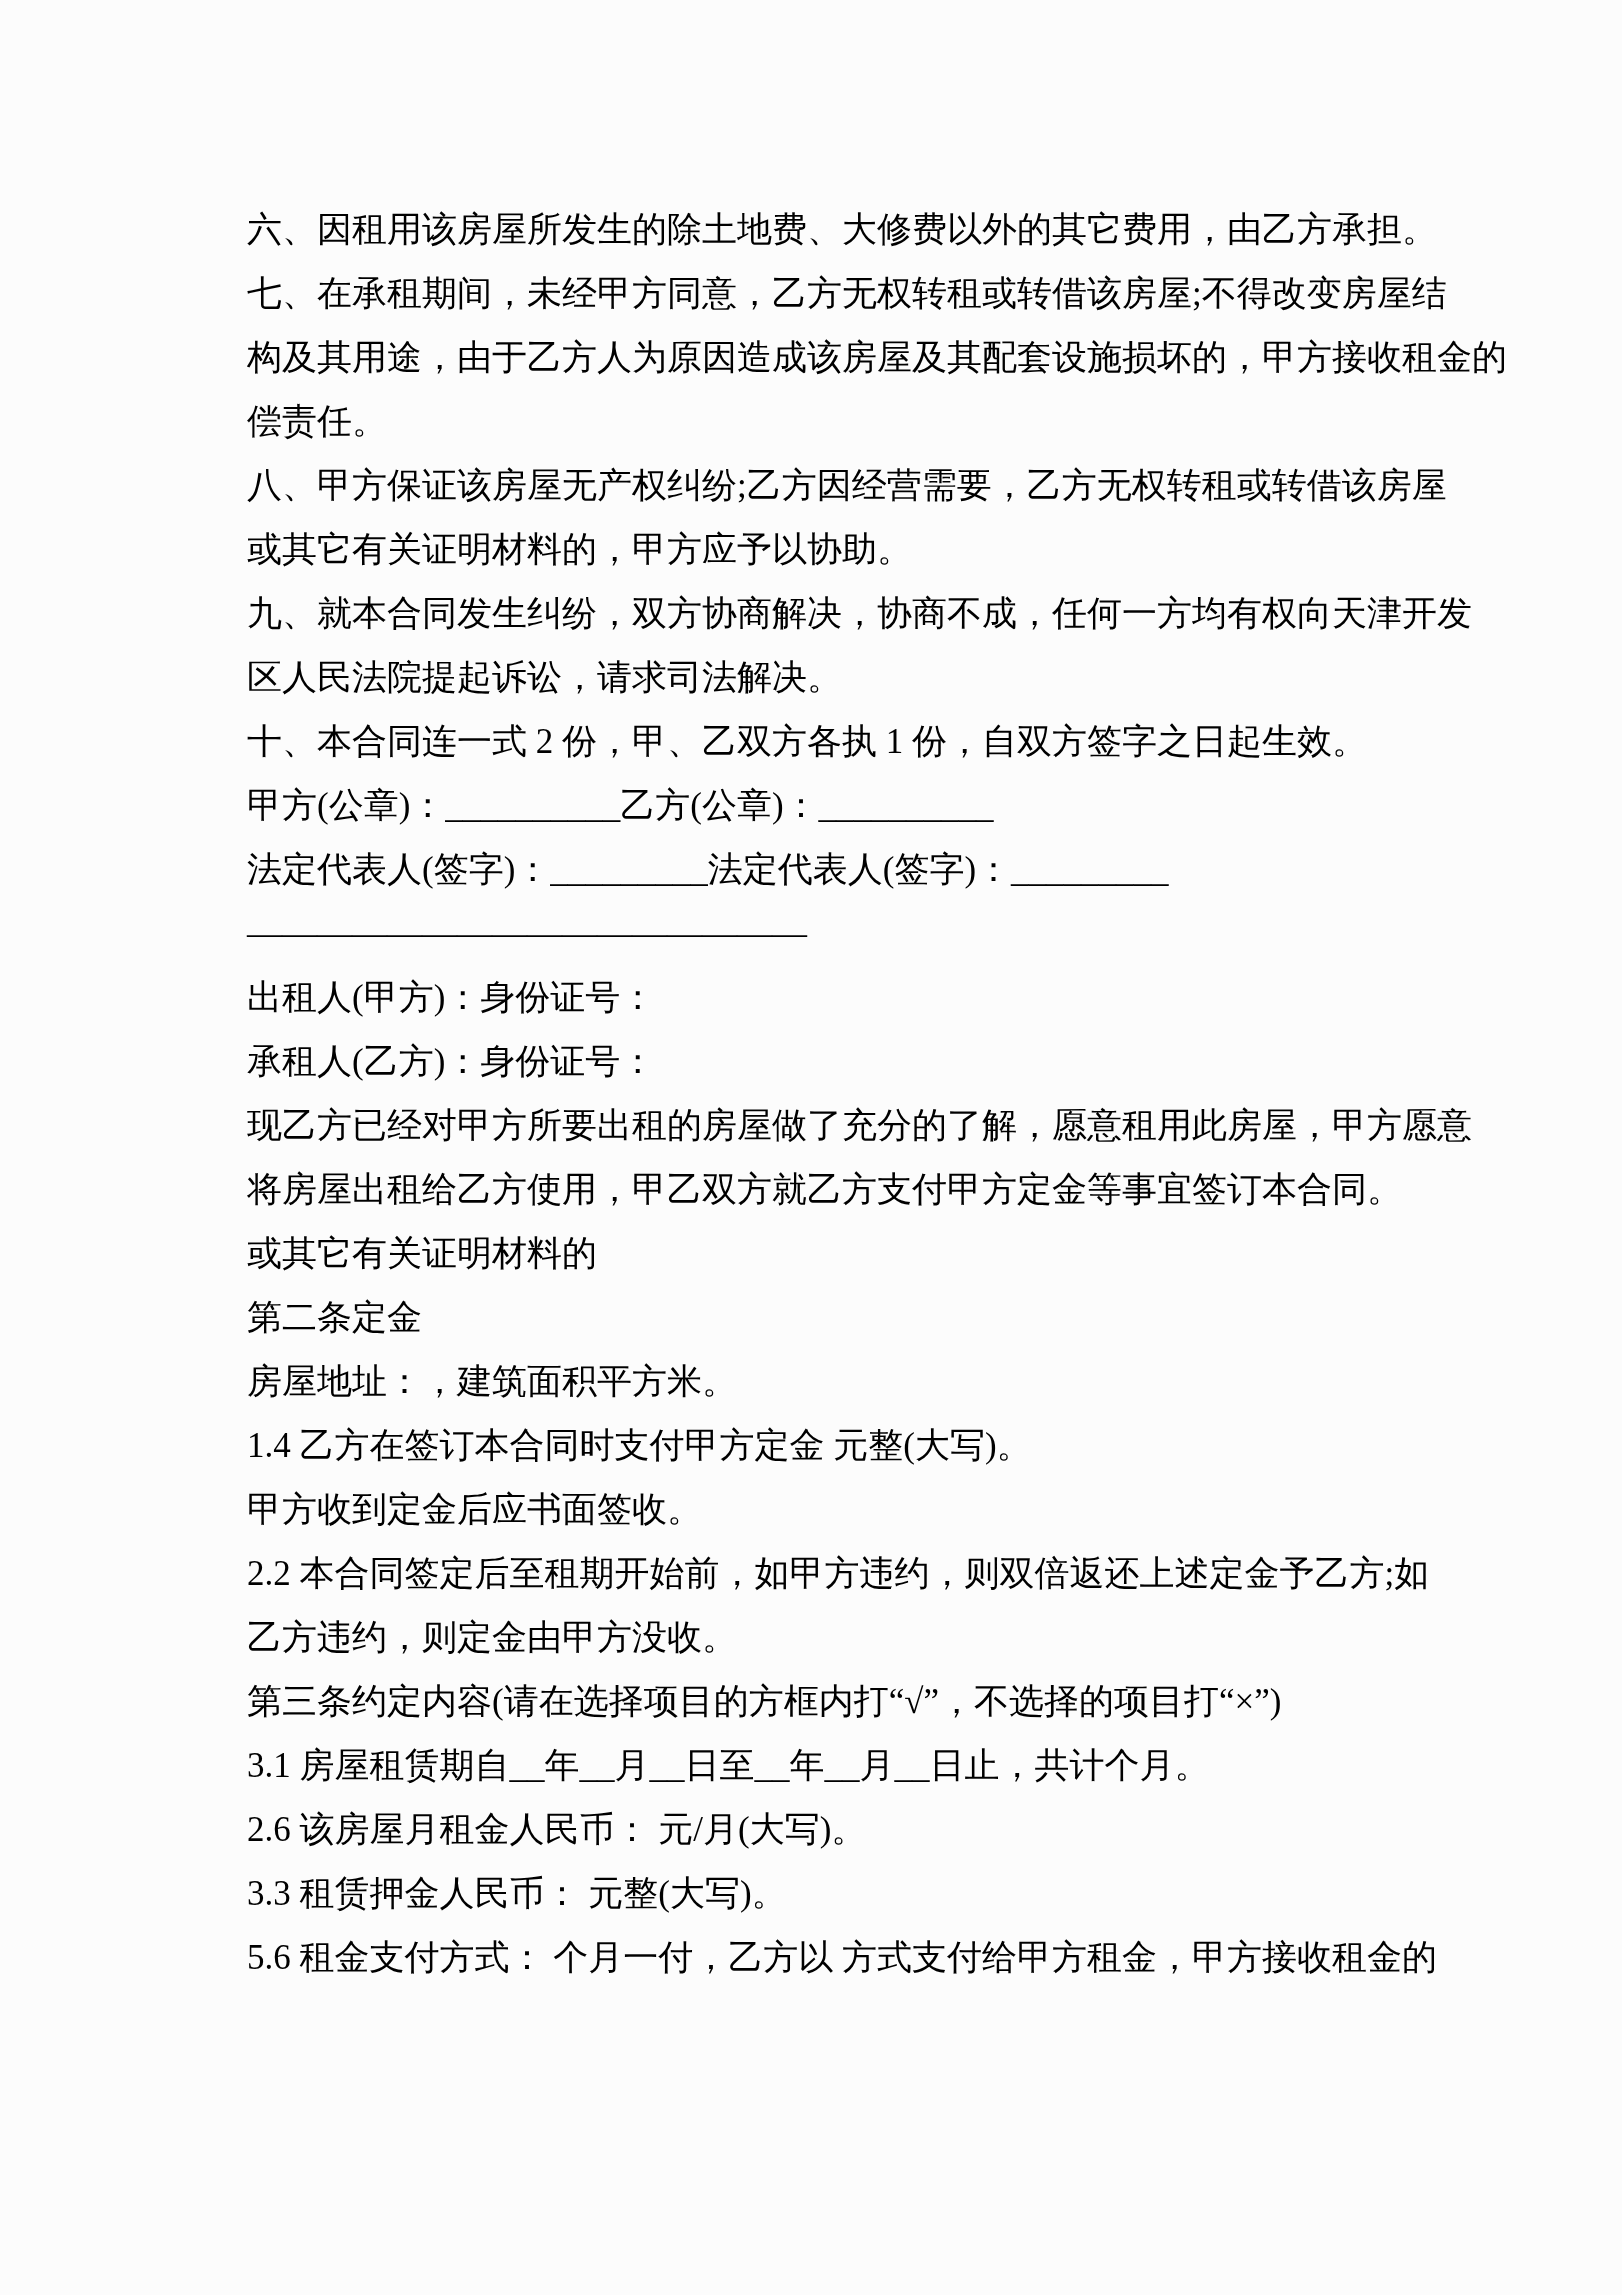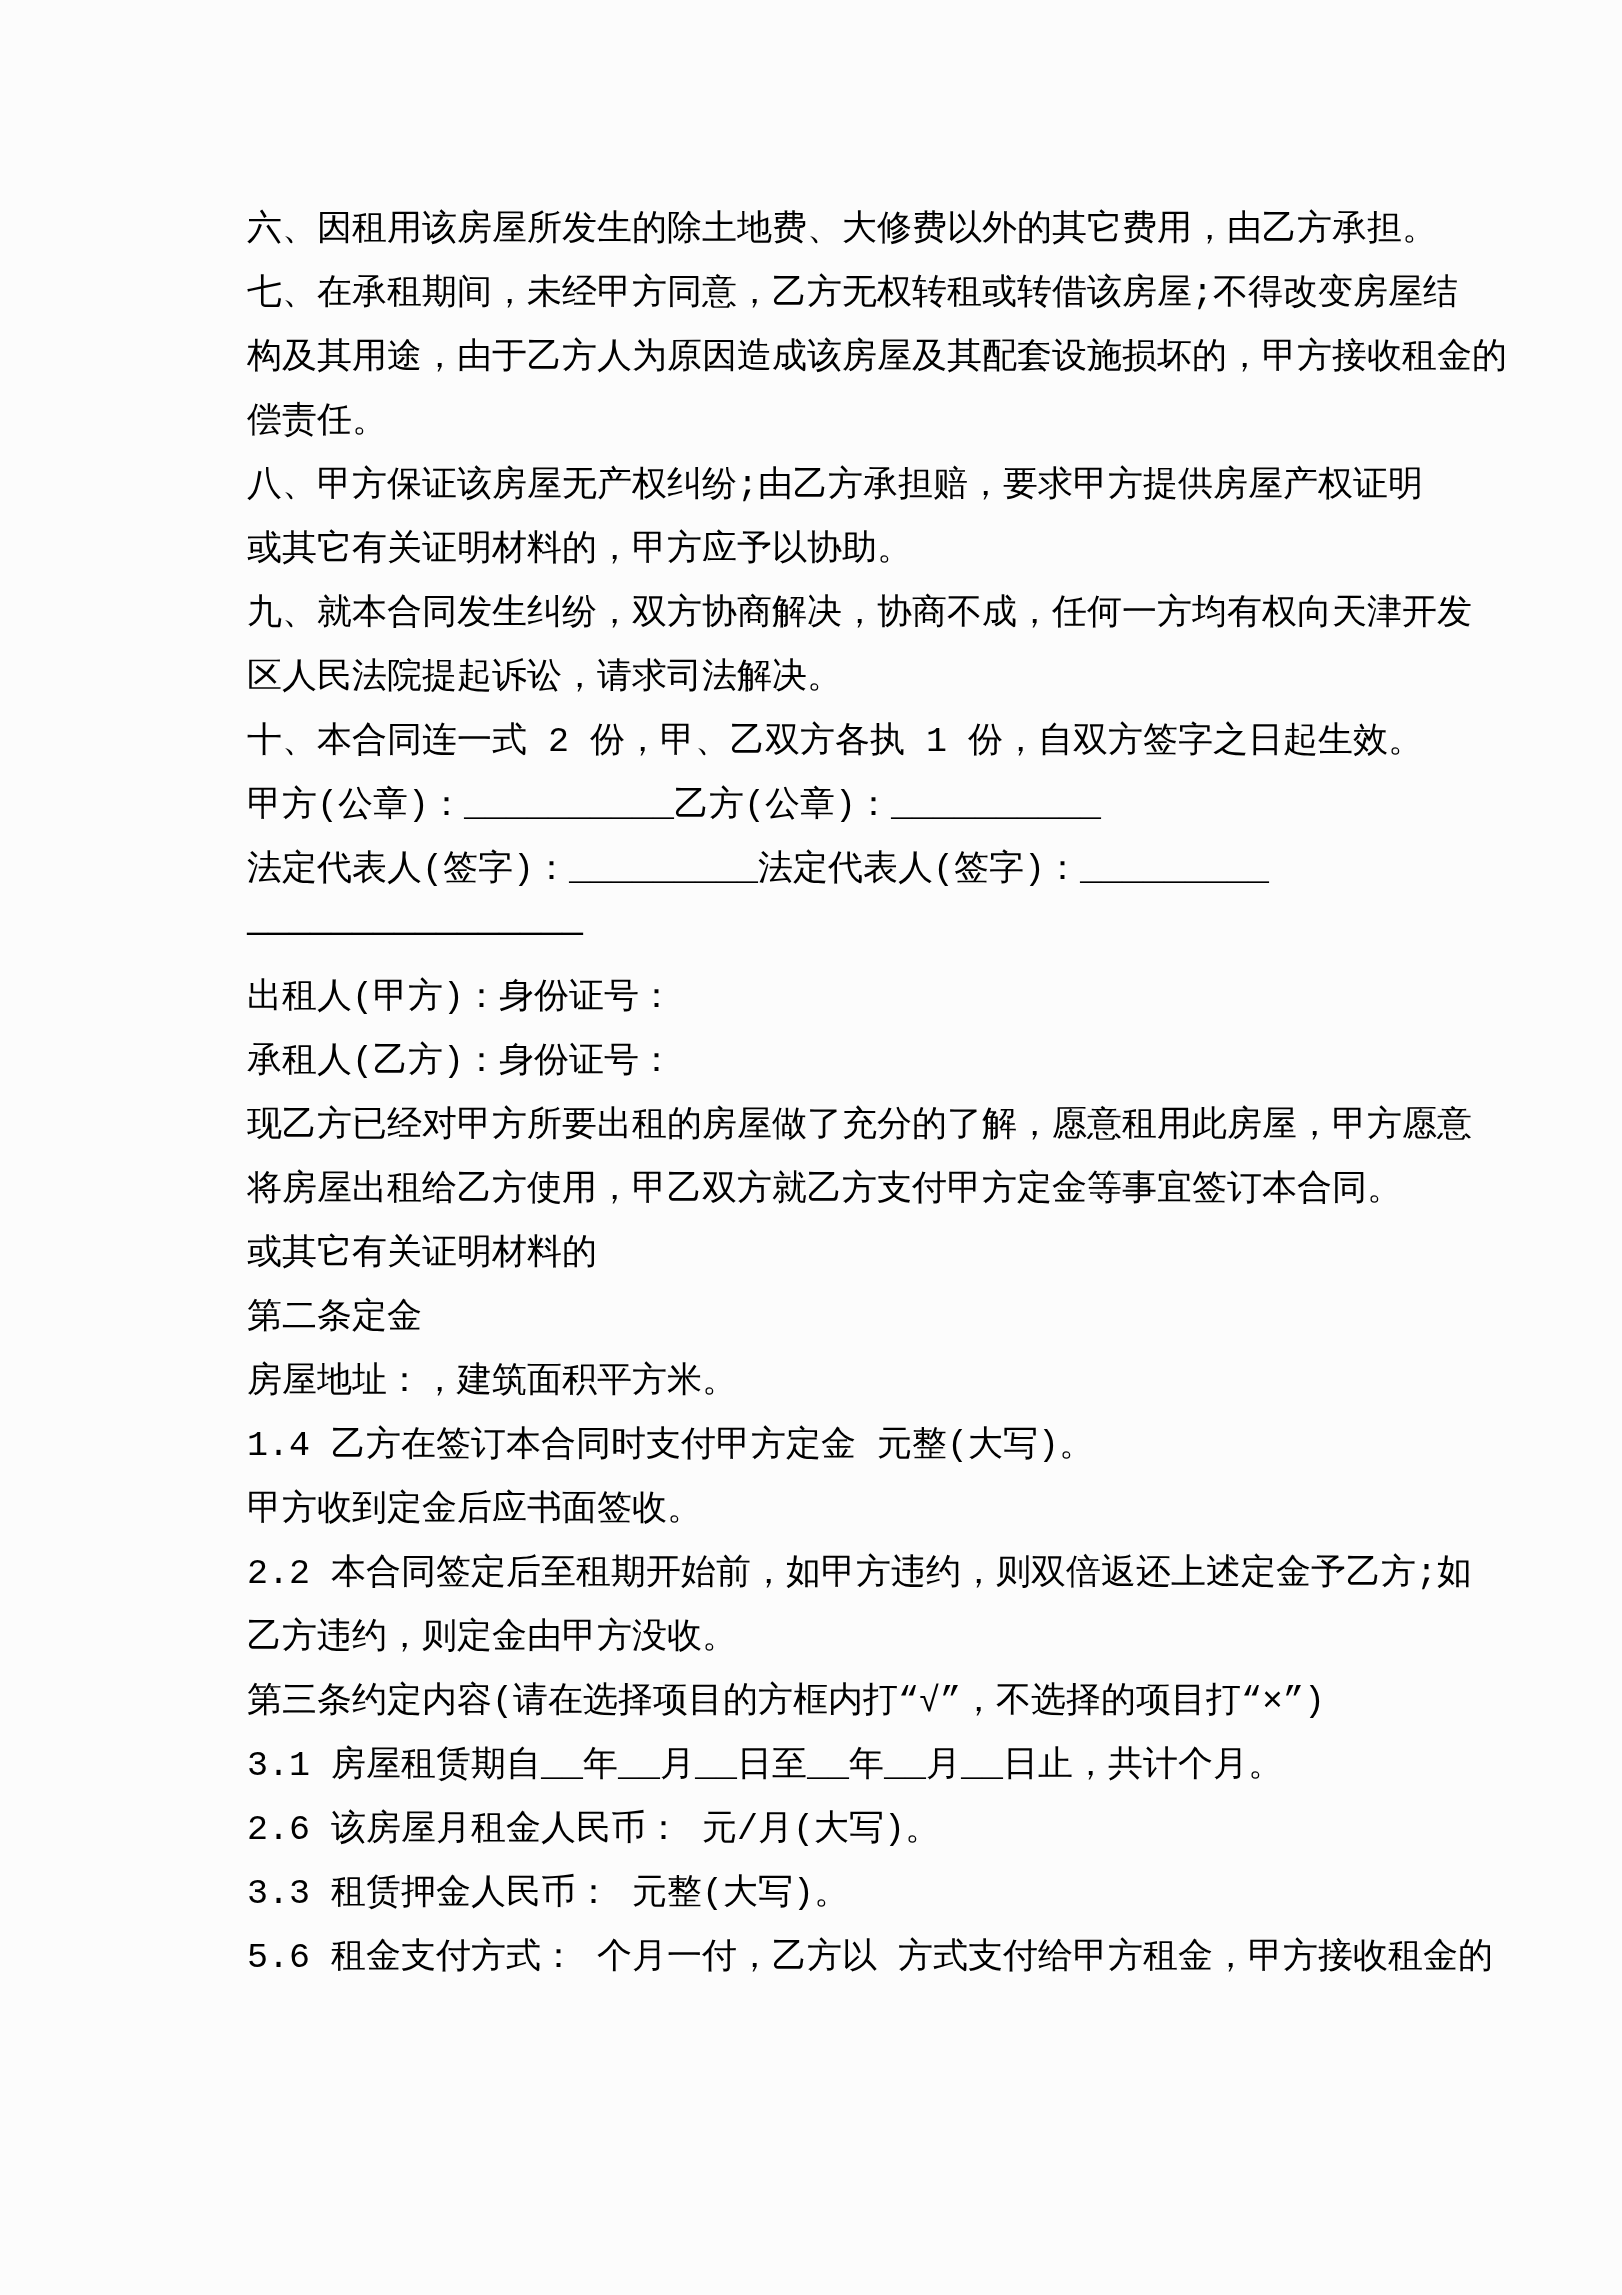--- a/index.html
+++ b/index.html
@@ -28,33 +28,32 @@
     top: 198px;
     width: 1161px;
     font-size: 35px;
     line-height: 64px;
     color: #000000;
     letter-spacing: 0;
   }
   .line {
     height: 64px;
     white-space: nowrap;
-    font-family: Liberation Mono, monospace;
   }
 </style>
 </head>
 <body>
 
 <div class="page">
   <div class="textblock">
     <div class="line">六、因租用该房屋所发生的除土地费、大修费以外的其它费用，由乙方承担。</div>
     <div class="line">七、在承租期间，未经甲方同意，乙方无权转租或转借该房屋;不得改变房屋结</div>
     <div class="line">构及其用途，由于乙方人为原因造成该房屋及其配套设施损坏的，甲方接收租金的</div>
     <div class="line">偿责任。</div>
-    <div class="line">八、甲方保证该房屋无产权纠纷;由乙方承担赔，要求甲方提供房屋产权证明</div>
+    <div class="line">八、甲方保证该房屋无产权纠纷;乙方因经营需要，乙方无权转租或转借该房屋</div>
     <div class="line">或其它有关证明材料的，甲方应予以协助。</div>
     <div class="line">九、就本合同发生纠纷，双方协商解决，协商不成，任何一方均有权向天津开发</div>
     <div class="line">区人民法院提起诉讼，请求司法解决。</div>
     <div class="line">十、本合同连一式 2 份，甲、乙双方各执 1 份，自双方签字之日起生效。</div>
     <div class="line">甲方(公章)：__________乙方(公章)：__________</div>
     <div class="line">法定代表人(签字)：_________法定代表人(签字)：_________</div>
     <div class="line">————————————————</div>
     <div class="line">出租人(甲方)：身份证号：</div>
     <div class="line">承租人(乙方)：身份证号：</div>
     <div class="line">现乙方已经对甲方所要出租的房屋做了充分的了解，愿意租用此房屋，甲方愿意</div>

